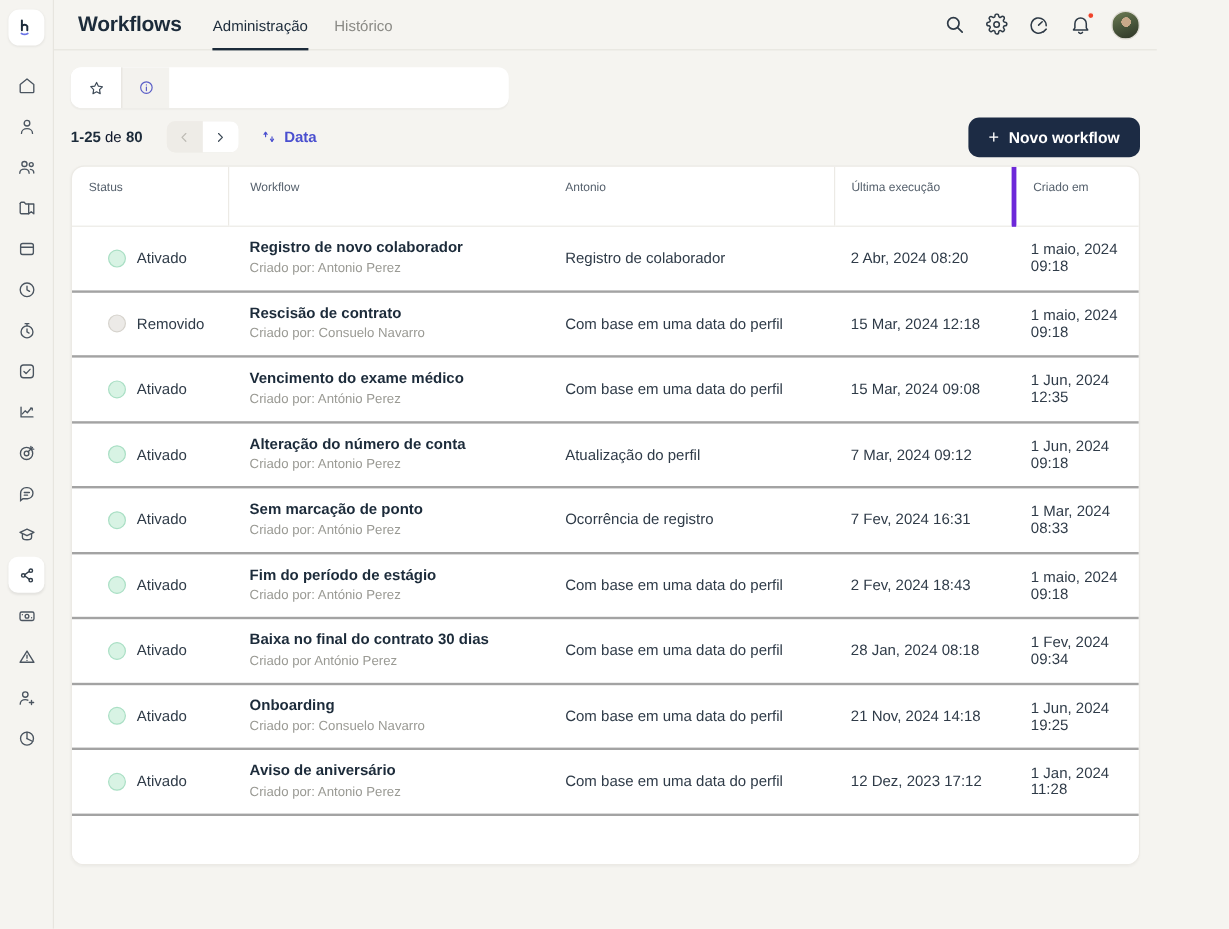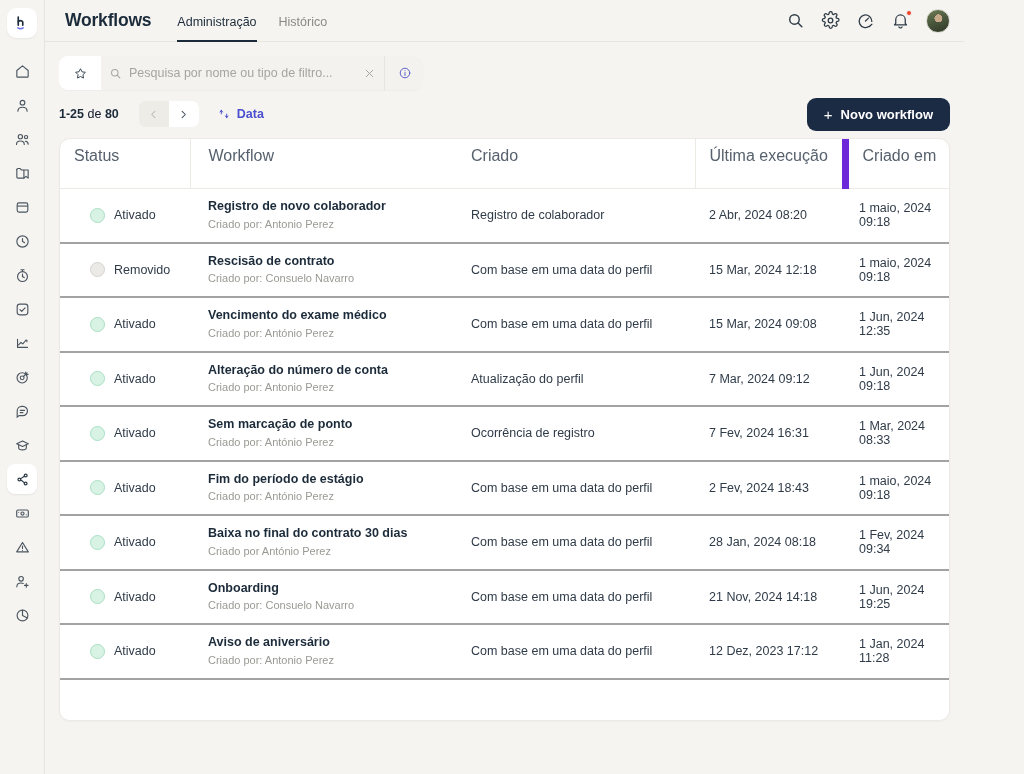--- a/index.html
+++ b/index.html
@@ -141,30 +141,30 @@
   
   .card {
     background: #ffffff; border-radius: 11px;
     border: 1px solid #eceae5;
     box-shadow: 0 1px 2px rgba(0,0,0,.03);
     overflow: hidden;
   }
   table { width: 100%; border-collapse: collapse; table-layout: fixed; }
   thead th {
     text-align: left; font-weight: normal;
-    font-size: 16px; color: #56616d;
+    font-size: 10px; color: #56616d;
     padding: 1px 0 15px 0; height: 49px;
     border-bottom: 1px solid #eceae5;
     vertical-align: middle;
   }
   th.c-status { width: 130px; padding-left: 14px; }
   th.c-wf { width: 265px; padding-left: 18px; border-left: 1px solid #eceae5; }
   th.c-ev { width: 240px; padding-left: 16px; }
   th.c-ult { width: 150px; padding-left: 14px; border-left: 1px solid #eceae5; }
-  th.c-cri { width: auto; padding-left: 14px; border-left: 7px solid #6d28d9; }
+  th.c-cri { width: auto; padding-left: 14px; border-left: 4px solid #6d28d9; }
 
   tbody tr { border-bottom: 2px solid #a3a3a3; }
   tbody td { padding: 0; height: 54.5px; vertical-align: middle; font-size: 12.5px; color: #2f3b48; }
   td.c-status { padding-left: 14px; }
   td.c-wf { padding-left: 18px; }
   td.c-ev { padding-left: 16px; }
   td.c-ult { padding-left: 14px; }
   td.c-cri { padding-left: 14px; }
 
   .status-cell { display: flex; align-items: center; gap: 9px; padding-left: 16px; }
@@ -349,30 +349,20 @@
       </div>
     </header>
 
     <div class="content">
 
       <div class="searchwrap">
         <div class="searchbar">
           <div class="star-btn">
             <svg viewBox="0 0 24 24" fill="none" stroke="currentColor" stroke-width="1.6" stroke-linejoin="round">
                 <path d="m12 4.4 2.4 4.9 5.4.8-3.9 3.8.9 5.4-4.8-2.5-4.8 2.5.9-5.4L4.2 10l5.4-.8z"></path>
-              </svg>
-          </div>
-          <div class="search-field">
-            <svg class="mag" viewBox="0 0 24 24" fill="none" stroke="currentColor" stroke-width="2" stroke-linecap="round">
-                <circle cx="10.7" cy="10.7" r="6"></circle>
-                <path d="M15.2 15.2 20 20"></path>
-              </svg>
-            <input class="search-input" type="text" placeholder="Pesquisa por nome ou tipo de filtro..." style="">
-            <svg class="clear-x" viewBox="0 0 24 24" fill="none" stroke="currentColor" stroke-width="1.8" stroke-linecap="round">
-                <path d="M6 6l12 12M18 6 6 18"></path>
               </svg>
           </div>
           <div class="info-btn">
             <svg viewBox="0 0 24 24" fill="none" stroke="currentColor" stroke-width="1.7" stroke-linecap="round">
                 <circle cx="12" cy="12" r="8.2"></circle>
                 <path d="M12 11.2v5M12 8.1v.01"></path>
               </svg>
           </div>
         </div>
       </div>
@@ -412,21 +402,21 @@
           <span>Novo workflow</span>
         </button>
       </div>
 
       <div class="card">
         <table>
           <thead>
             <tr>
               <th class="c-status">Status</th>
               <th class="c-wf">Workflow</th>
-              <th class="c-ev">Criado</th>
+              <th class="c-ev">Antonio</th>
               <th class="c-ult">Última execução</th>
               <th class="c-cri">Criado em</th>
             </tr>
           </thead>
           <tbody id="tbody">
               <tr>
                 <td class="c-status">
                   <div class="status-cell">
                     <span class="dot on"></span>
                     <span class="status-label">Ativado</span>

